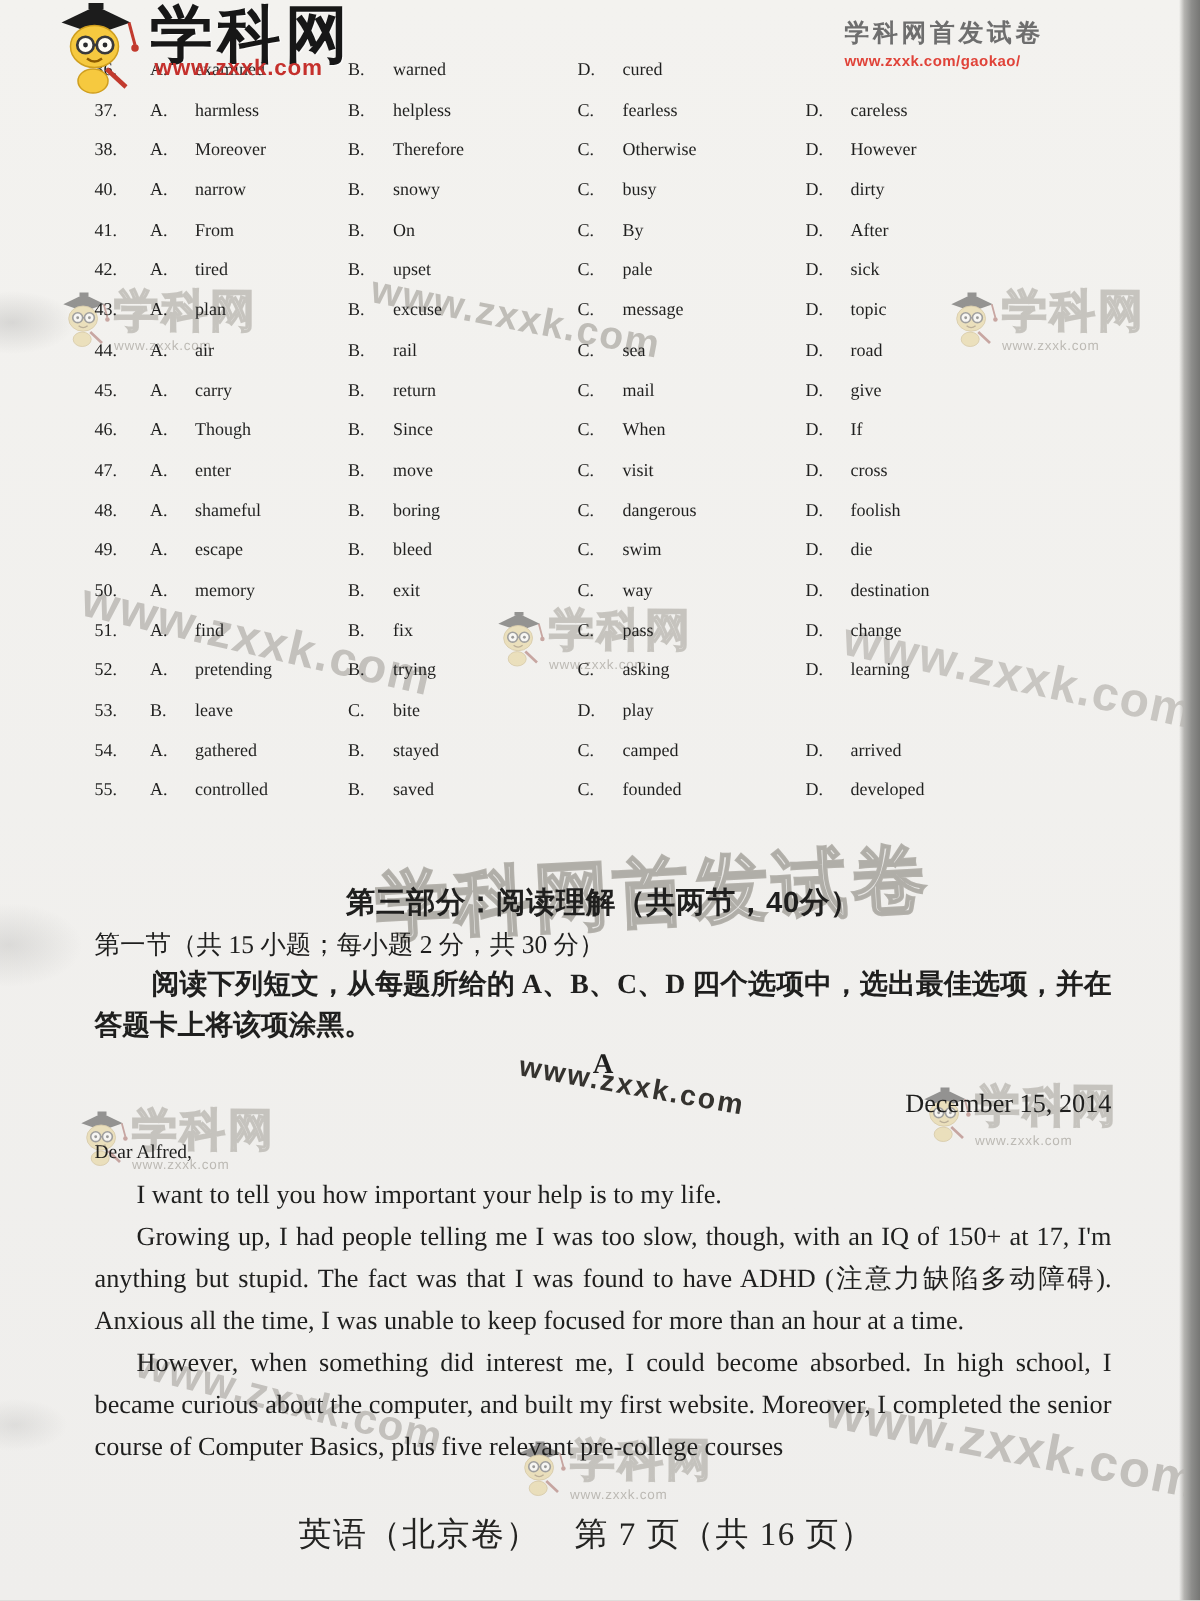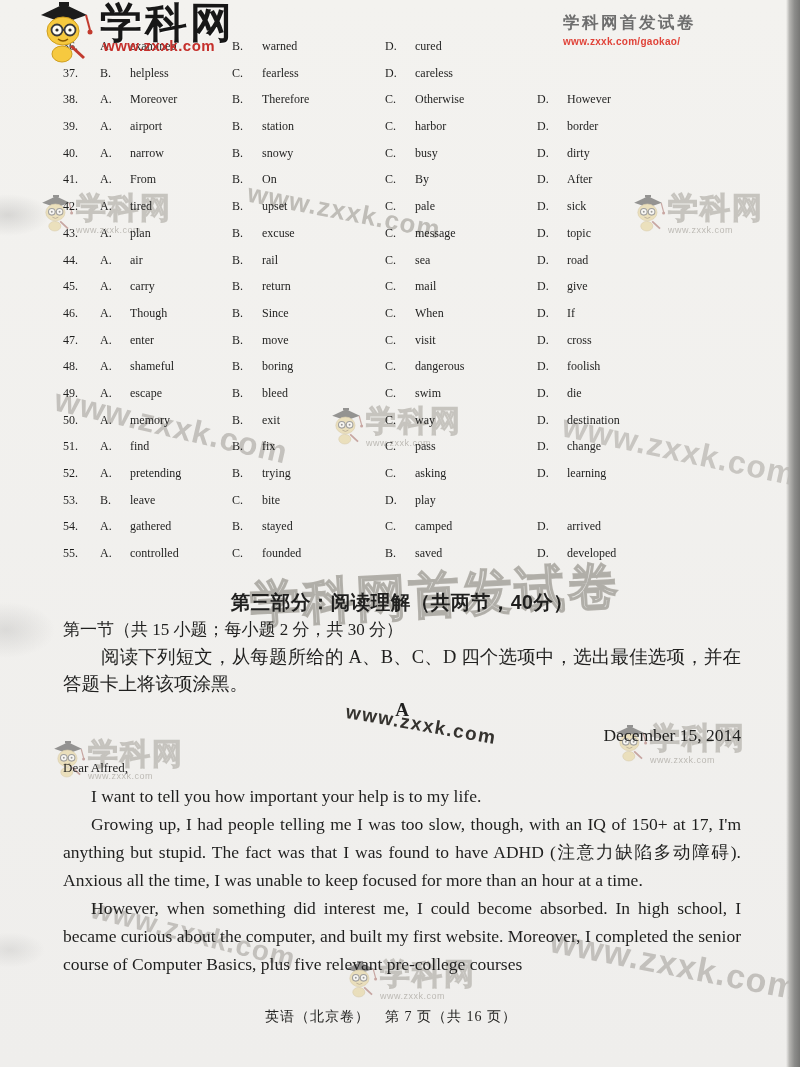--- a/index.html
+++ b/index.html
@@ -19,27 +19,27 @@
   
   #cloze{position:absolute;left:63px;top:33px;width:700px;z-index:1;}
   .q-row{display:grid;grid-template-columns:37px 132px 153px 152px 1fr;height:26.7px;line-height:26.7px;font-size:12px;}
   .q-no{color:#1f1f1e;}
   .q-opt{white-space:nowrap;}
   .q-lab{display:inline-block;width:30px;}
   
   #reading{position:absolute;left:63px;top:588px;width:678px;z-index:1;}
   .part-title{font-size:19.5px;font-weight:bold;line-height:28px;font-family:"Liberation Sans",sans-serif;letter-spacing:.5px;text-align:center;}
   .section-title{font-size:17px;line-height:28px;}
-  .instructions{font-size:18.5px;line-height:27px;text-align:justify;text-indent:38px;}
+  .instructions{font-size:18.5px;line-height:27px;text-align:justify;text-indent:38px;font-weight:bold;}
   .passage-label{text-align:center;font-size:19px;font-weight:bold;line-height:24px;}
   .letter-date{text-align:right;font-size:17.5px;line-height:26px;}
   .salutation{font-size:13px;line-height:28px;margin-top:6px;}
   #letter-body p{font-size:17.5px;line-height:28px;text-align:justify;text-indent:28px;margin:0;}
   
-  #footer{position:absolute;left:12px;right:30px;top:1008px;text-align:center;font-size:14px;letter-spacing:1px;color:#242422;z-index:1;}
+  #footer{position:absolute;left:12px;right:30px;top:1008px;text-align:center;font-size:22px;letter-spacing:1px;color:#242422;z-index:1;}
   
   #logo-top{position:absolute;left:20px;top:0;z-index:6;display:flex;align-items:flex-start;}
   #logo-top .mascot{width:88px;height:64px;flex:0 0 auto;}
   .logo-col{margin-left:-8px;position:relative;}
   .logo-name{font-family:"Liberation Sans",sans-serif;font-size:42px;font-weight:bold;color:#171717;letter-spacing:3px;line-height:46px;text-shadow:1px 1px 0 rgba(255,255,255,.6);}
   .logo-url{position:absolute;left:3px;top:37px;font-family:"Liberation Sans",sans-serif;font-size:15px;font-weight:bold;color:#c5302c;letter-spacing:.5px;}
   #header-right{position:absolute;left:563px;top:12px;z-index:6;font-family:"Liberation Sans",sans-serif;}
   .hr-title{font-size:16.5px;font-weight:bold;color:#6e6e6e;letter-spacing:2.5px;line-height:20px;}
   .hr-url{font-size:10px;font-weight:bold;color:#e04339;letter-spacing:.3px;line-height:20px;}
   .wm-diag{position:absolute;font-weight:bold;font-family:"Liberation Sans",sans-serif;letter-spacing:1px;z-index:0;white-space:nowrap;}
@@ -195,39 +195,33 @@
 
   <div id="cloze">
       <div class="q-row">
         <span class="q-no">36.</span>
         <span class="q-opt"><span class="q-lab">A.</span><span class="q-word">examined</span></span>
         <span class="q-opt"><span class="q-lab">B.</span><span class="q-word">warned</span></span>
         <span class="q-opt"><span class="q-lab">D.</span><span class="q-word">cured</span></span>
       </div>
       <div class="q-row">
         <span class="q-no">37.</span>
+        <span class="q-opt"><span class="q-lab">A.</span><span class="q-word">harmless</span></span>
         <span class="q-opt"><span class="q-lab">B.</span><span class="q-word">helpless</span></span>
         <span class="q-opt"><span class="q-lab">C.</span><span class="q-word">fearless</span></span>
         <span class="q-opt"><span class="q-lab">D.</span><span class="q-word">careless</span></span>
       </div>
       <div class="q-row">
         <span class="q-no">38.</span>
         <span class="q-opt"><span class="q-lab">A.</span><span class="q-word">Moreover</span></span>
         <span class="q-opt"><span class="q-lab">B.</span><span class="q-word">Therefore</span></span>
         <span class="q-opt"><span class="q-lab">C.</span><span class="q-word">Otherwise</span></span>
         <span class="q-opt"><span class="q-lab">D.</span><span class="q-word">However</span></span>
       </div>
       <div class="q-row">
-        <span class="q-no">39.</span>
-        <span class="q-opt"><span class="q-lab">A.</span><span class="q-word">airport</span></span>
-        <span class="q-opt"><span class="q-lab">B.</span><span class="q-word">station</span></span>
-        <span class="q-opt"><span class="q-lab">C.</span><span class="q-word">harbor</span></span>
-        <span class="q-opt"><span class="q-lab">D.</span><span class="q-word">border</span></span>
-      </div>
-      <div class="q-row">
         <span class="q-no">40.</span>
         <span class="q-opt"><span class="q-lab">A.</span><span class="q-word">narrow</span></span>
         <span class="q-opt"><span class="q-lab">B.</span><span class="q-word">snowy</span></span>
         <span class="q-opt"><span class="q-lab">C.</span><span class="q-word">busy</span></span>
         <span class="q-opt"><span class="q-lab">D.</span><span class="q-word">dirty</span></span>
       </div>
       <div class="q-row">
         <span class="q-no">41.</span>
         <span class="q-opt"><span class="q-lab">A.</span><span class="q-word">From</span></span>
         <span class="q-opt"><span class="q-lab">B.</span><span class="q-word">On</span></span>
@@ -320,22 +314,22 @@
       <div class="q-row">
         <span class="q-no">54.</span>
         <span class="q-opt"><span class="q-lab">A.</span><span class="q-word">gathered</span></span>
         <span class="q-opt"><span class="q-lab">B.</span><span class="q-word">stayed</span></span>
         <span class="q-opt"><span class="q-lab">C.</span><span class="q-word">camped</span></span>
         <span class="q-opt"><span class="q-lab">D.</span><span class="q-word">arrived</span></span>
       </div>
       <div class="q-row">
         <span class="q-no">55.</span>
         <span class="q-opt"><span class="q-lab">A.</span><span class="q-word">controlled</span></span>
+        <span class="q-opt"><span class="q-lab">B.</span><span class="q-word">saved</span></span>
         <span class="q-opt"><span class="q-lab">C.</span><span class="q-word">founded</span></span>
-        <span class="q-opt"><span class="q-lab">B.</span><span class="q-word">saved</span></span>
         <span class="q-opt"><span class="q-lab">D.</span><span class="q-word">developed</span></span>
       </div>
     </div>
 
   <div id="reading">
     <div class="part-title">第三部分：阅读理解（共两节，40分）</div>
     <div class="section-title">第一节（共 15 小题；每小题 2 分，共 30 分）</div>
     <div class="instructions">阅读下列短文，从每题所给的 A、B、C、D 四个选项中，选出最佳选项，并在答题卡上将该项涂黑。</div>
     <div class="passage-label">A</div>
     <div class="letter-date">December 15, 2014</div>

